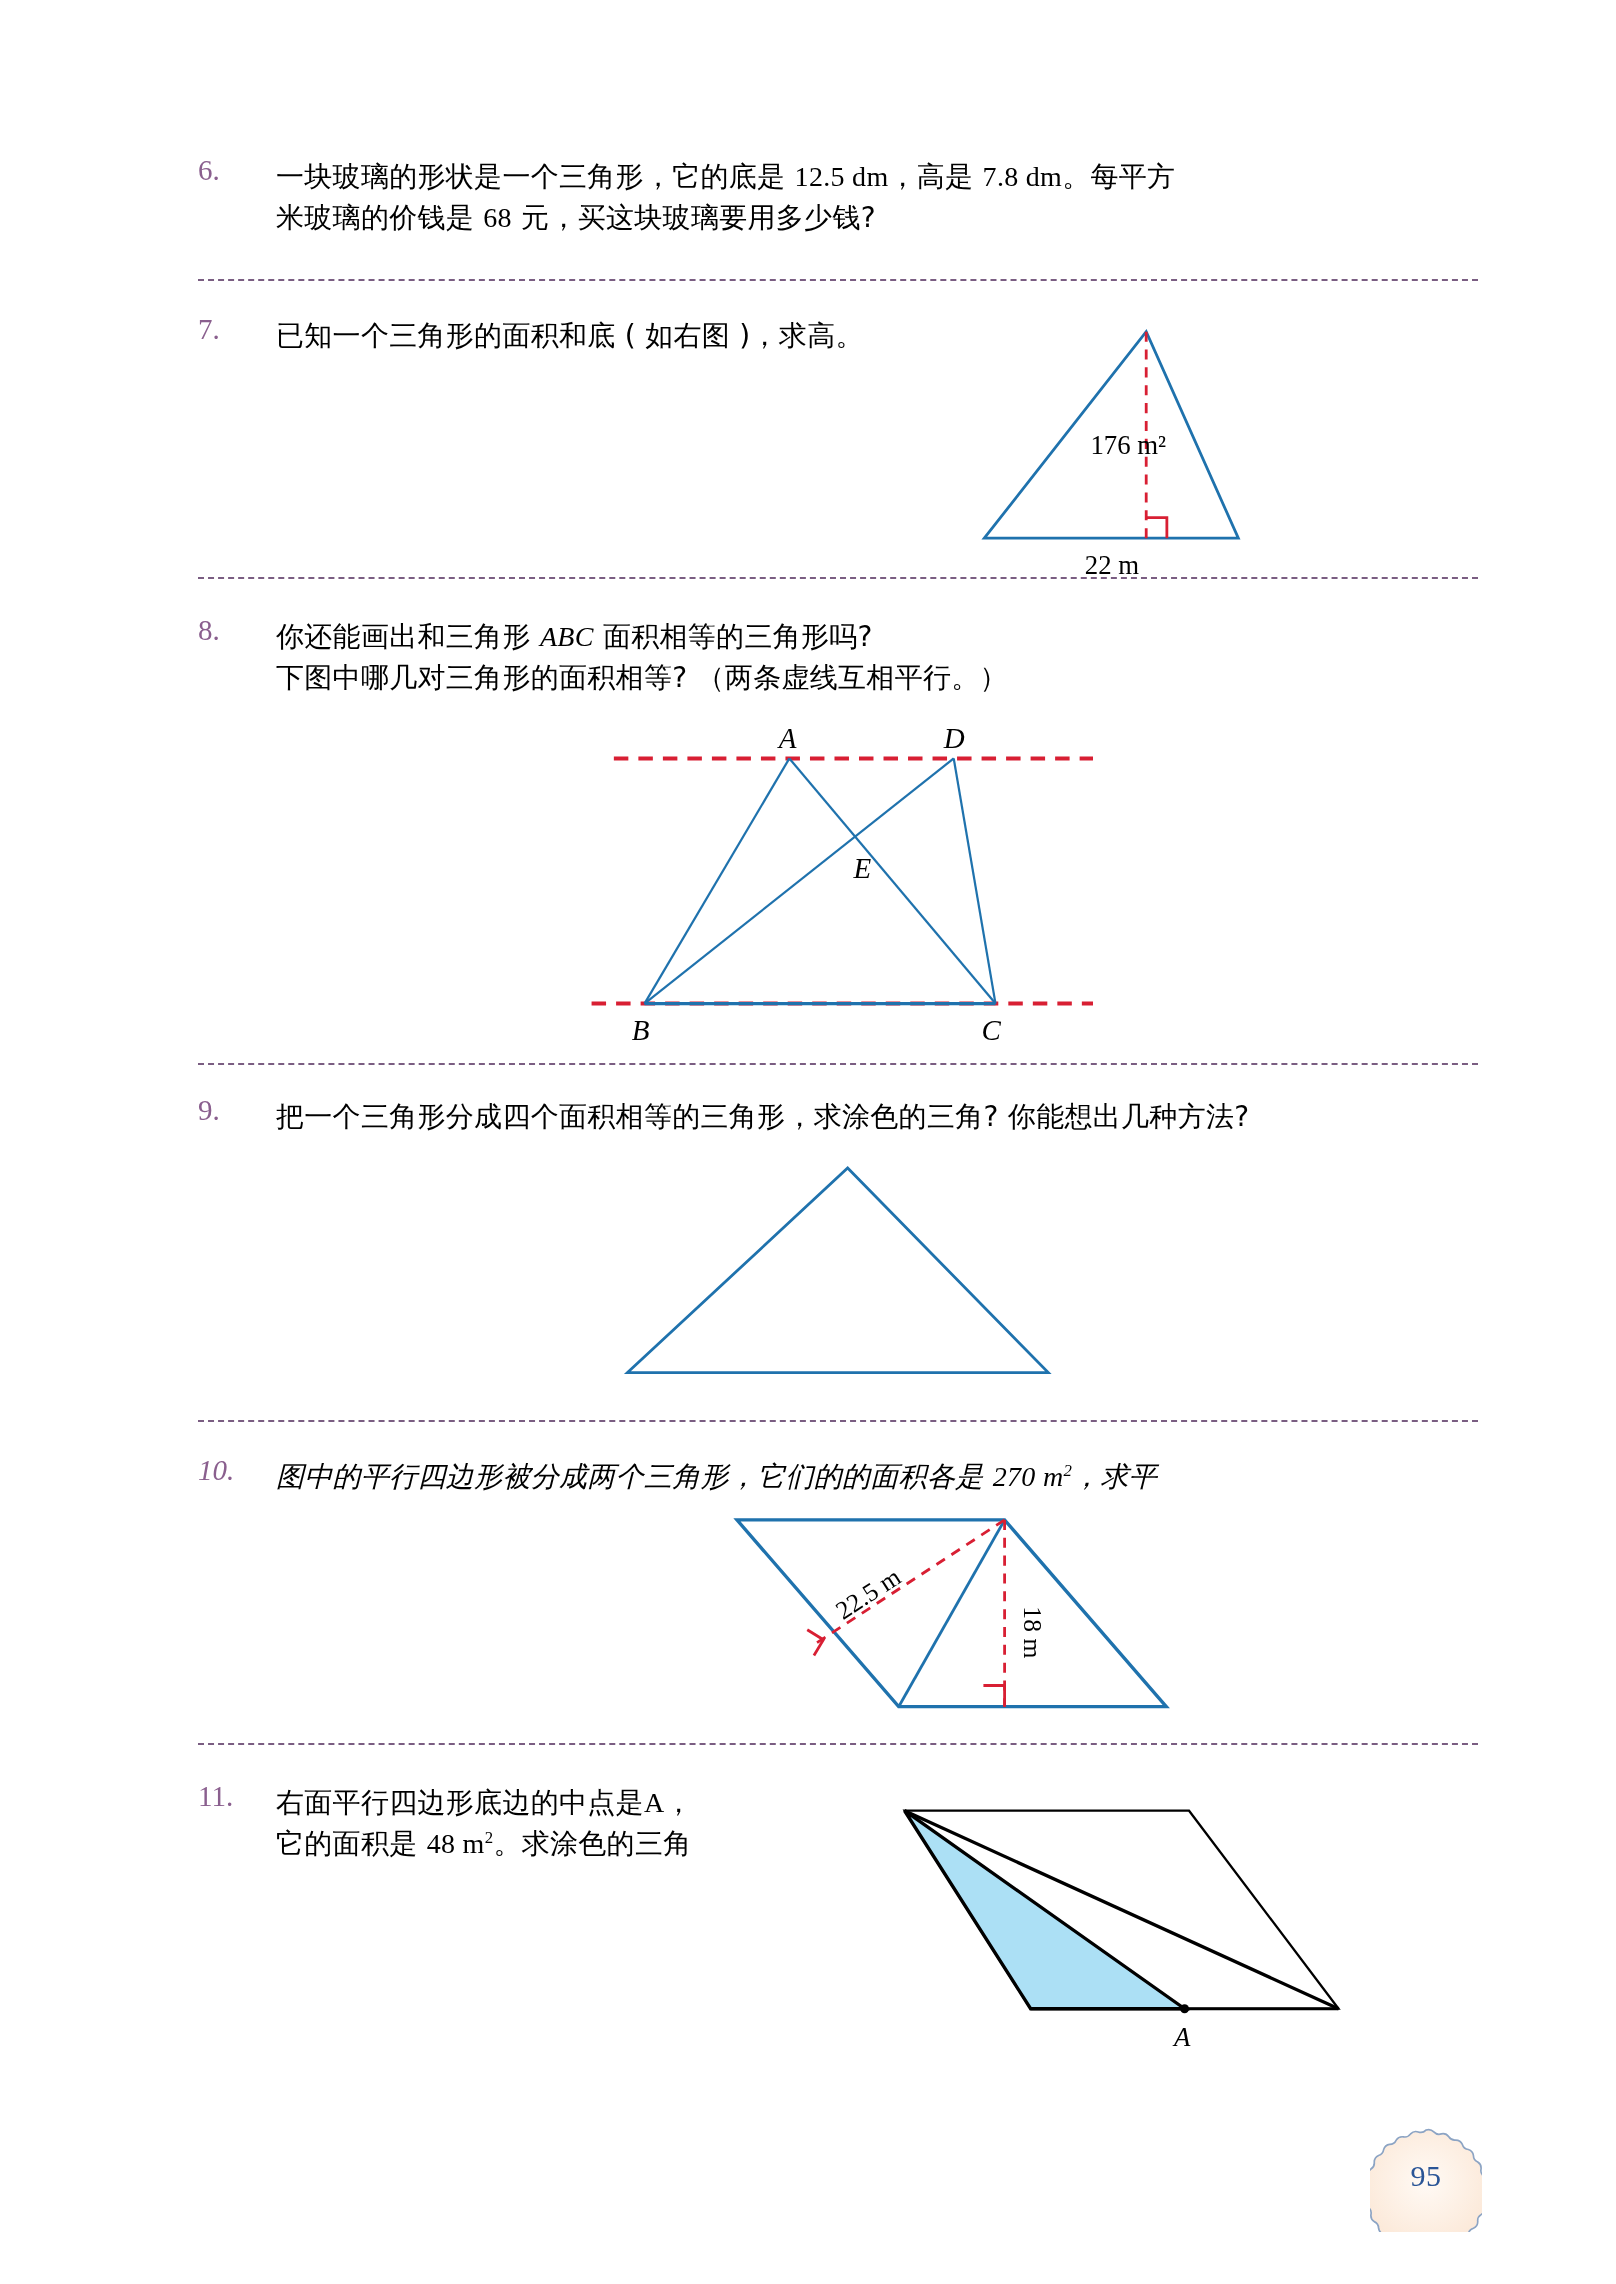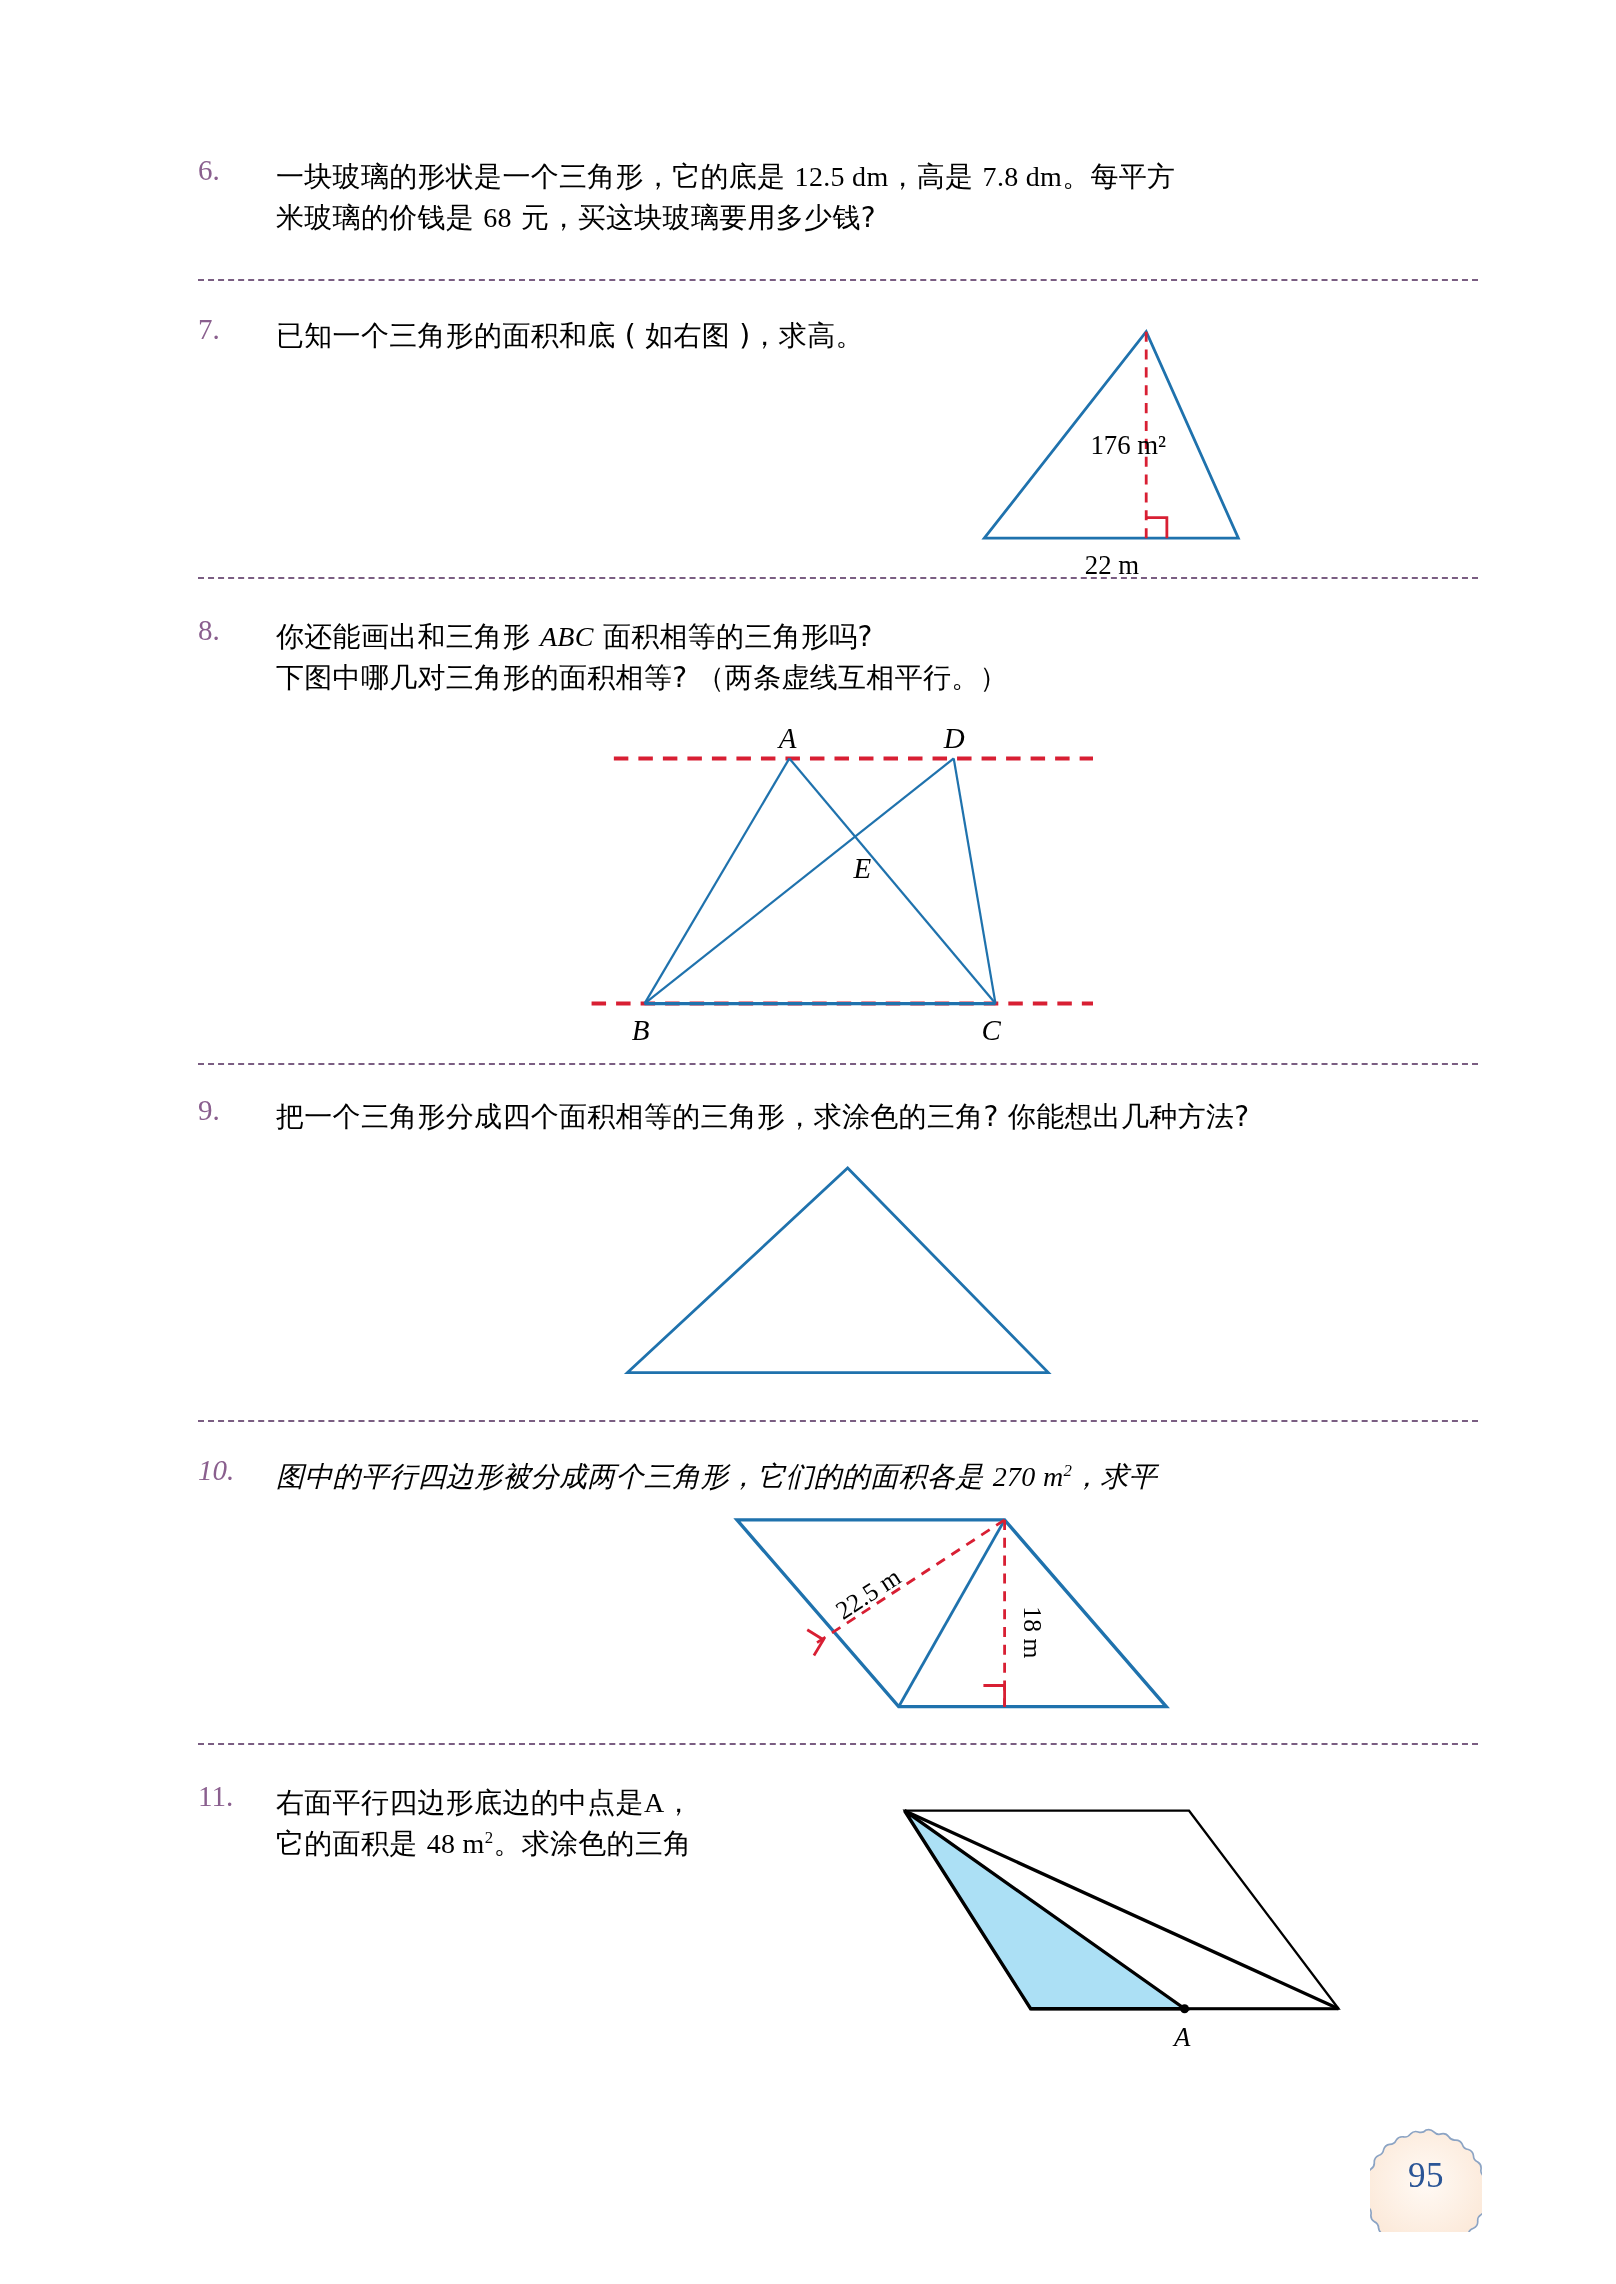--- a/index.html
+++ b/index.html
@@ -87,21 +87,21 @@
   .page-badge .num-text {
     position: absolute;
     left: 0;
     top: 0;
     width: 112px;
     height: 112px;
     display: flex;
     align-items: center;
     justify-content: center;
     font-family: "Liberation Serif", "DejaVu Serif", serif;
-    font-size: 35px;
+    font-size: 30px;
     color: #2a5596;
     letter-spacing: 0.6px;
   }
   .label {
     font-family: "Liberation Serif", "DejaVu Serif", serif;
     fill: #000000;
   }
   .label-i {
     font-family: "Liberation Serif", "DejaVu Serif", serif;
     font-style: italic;

